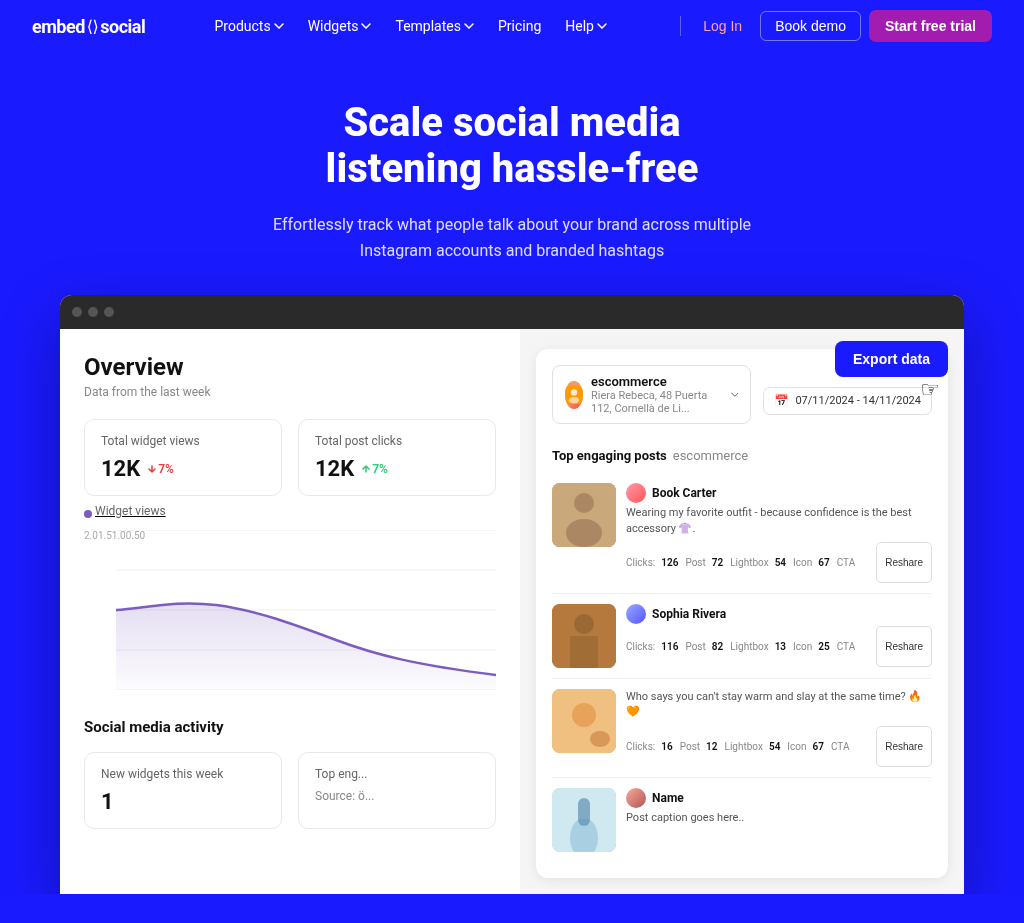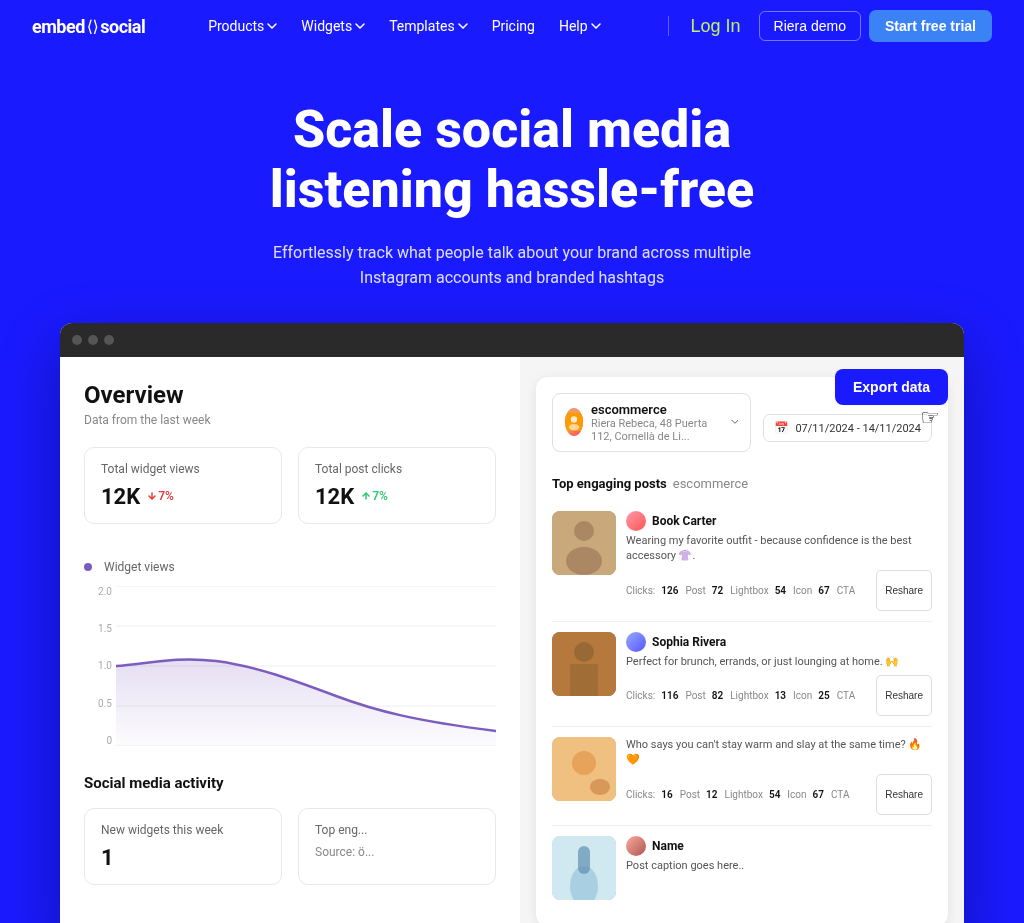--- a/index.html
+++ b/index.html
@@ -56,58 +56,58 @@
       align-items: center;
       gap: 8px;
     }
     .nav-divider {
       width: 1px;
       height: 20px;
       background: rgba(255,255,255,0.3);
       margin: 0 4px;
     }
     .btn-login {
-      color: #bef264;
+      color: #fca5a5;
       background: transparent;
       border: none;
-      font-size: 18px;
+      font-size: 14px;
       cursor: pointer;
       padding: 6px 10px;
       border-radius: 4px;
     }
     .btn-book-demo {
       color: #fff;
       background: transparent;
       border: 1px solid rgba(255,255,255,0.4);
       font-size: 14px;
       cursor: pointer;
       padding: 6px 14px;
       border-radius: 6px;
     }
     .btn-start-trial {
-      background: #3b82f6;
+      background: #a21caf;
       color: #fff;
       border: none;
       font-size: 14px;
       font-weight: 600;
       padding: 8px 16px;
       border-radius: 7px;
       cursor: pointer;
       white-space: nowrap;
     }
 
     
     .hero {
       background: #1a1aff;
       text-align: center;
       padding: 48px 20px 0;
     }
     .hero h1 {
       color: #fff;
-      font-size: 52px;
+      font-size: 40px;
       font-weight: 800;
       line-height: 1.15;
       max-width: 700px;
       margin: 0 auto 20px;
     }
     .hero p {
       color: rgba(255,255,255,0.85);
       font-size: 16px;
       line-height: 1.6;
       max-width: 520px;
@@ -174,21 +174,21 @@
       margin-bottom: 4px;
     }
     .overview-subtitle {
       font-size: 12px;
       color: #888;
       margin-bottom: 20px;
     }
     .stats-row {
       display: flex;
       gap: 16px;
-      margin-bottom: 36px;
+      margin-bottom: 8px;
     }
     .stat-card {
       flex: 1;
       border: 1px solid #e8e8e8;
       border-radius: 10px;
       padding: 14px 16px;
     }
     .stat-label {
       font-size: 12px;
       color: #666;
@@ -216,23 +216,24 @@
       color: #2ecc71;
       display: flex;
       align-items: center;
       gap: 2px;
     }
 
     
     .chart-section { margin-bottom: 28px; }
     .chart-legend {
       display: flex;
-      align-items: center;
-      gap: 12px;
+      align-items: flex-end;
+      gap: 3px;
       margin-bottom: 12px;
+      text-decoration: underline;
     }
     .legend-dot {
       width: 8px;
       height: 8px;
       border-radius: 50%;
       background: #7c5cbf;
     }
     .legend-label {
       font-size: 12px;
       color: #666;
@@ -241,21 +242,21 @@
       position: relative;
       height: 160px;
       width: 100%;
     }
     .chart-y-labels {
       position: absolute;
       left: 0;
       top: 0;
       height: 100%;
       display: flex;
-      flex-direction: column;
+      flex-direction: row;
       justify-content: space-between;
       width: 28px;
     }
     .chart-y-label {
       font-size: 10px;
       color: #aaa;
       text-align: right;
     }
     .chart-canvas {
       position: absolute;
@@ -540,21 +541,21 @@
         <svg class="chevron-down" viewBox="0 0 10 6" fill="none">
             <path d="M1 1l4 4 4-4" stroke="white" stroke-width="1.5" stroke-linecap="round"></path>
           </svg>
       </a>
     </li>
   </ul>
 
   <div class="nav-actions">
     <div class="nav-divider"></div>
     <button class="btn-login">Log In</button>
-    <button class="btn-book-demo">Riera demo</button>
+    <button class="btn-book-demo">Book demo</button>
     <button class="btn-start-trial">Start free trial</button>
   </div>
 </nav>
 
 <section class="hero">
   <h1>
     <span>Scale social media</span><br>
     <span>listening hassle-free</span>
   </h1>
   <p>Effortlessly track what people talk about your brand across multiple Instagram accounts and branded hashtags</p>
@@ -735,21 +736,20 @@
                   <rect width="64" height="64" fill="#b5793e"></rect>
                   <circle cx="32" cy="20" r="10" fill="#8c6230" opacity="0.7"></circle>
                   <rect x="18" y="32" width="28" height="32" rx="2" fill="#8c6230" opacity="0.5"></rect>
                 </svg>
               </div>
               <div class="post-body">
                 <div class="post-user">
                   <div class="post-user-avatar avatar-sophia"></div>
                   <span class="post-username">Sophia Rivera</span>
                 </div>
-                <div class="post-caption">Perfect for brunch, errands, or just lounging at home. 🙌</div>
                 <div class="post-stats">
                   <span class="post-stats-label">Clicks:</span>
                   <span class="post-stat">116</span>
                   <span class="post-stat-type">Post</span>
                   <span class="post-stat">82</span>
                   <span class="post-stat-type">Lightbox</span>
                   <span class="post-stat">13</span>
                   <span class="post-stat-type">Icon</span>
                   <span class="post-stat">25</span>
                   <span class="post-stat-type">CTA</span>

